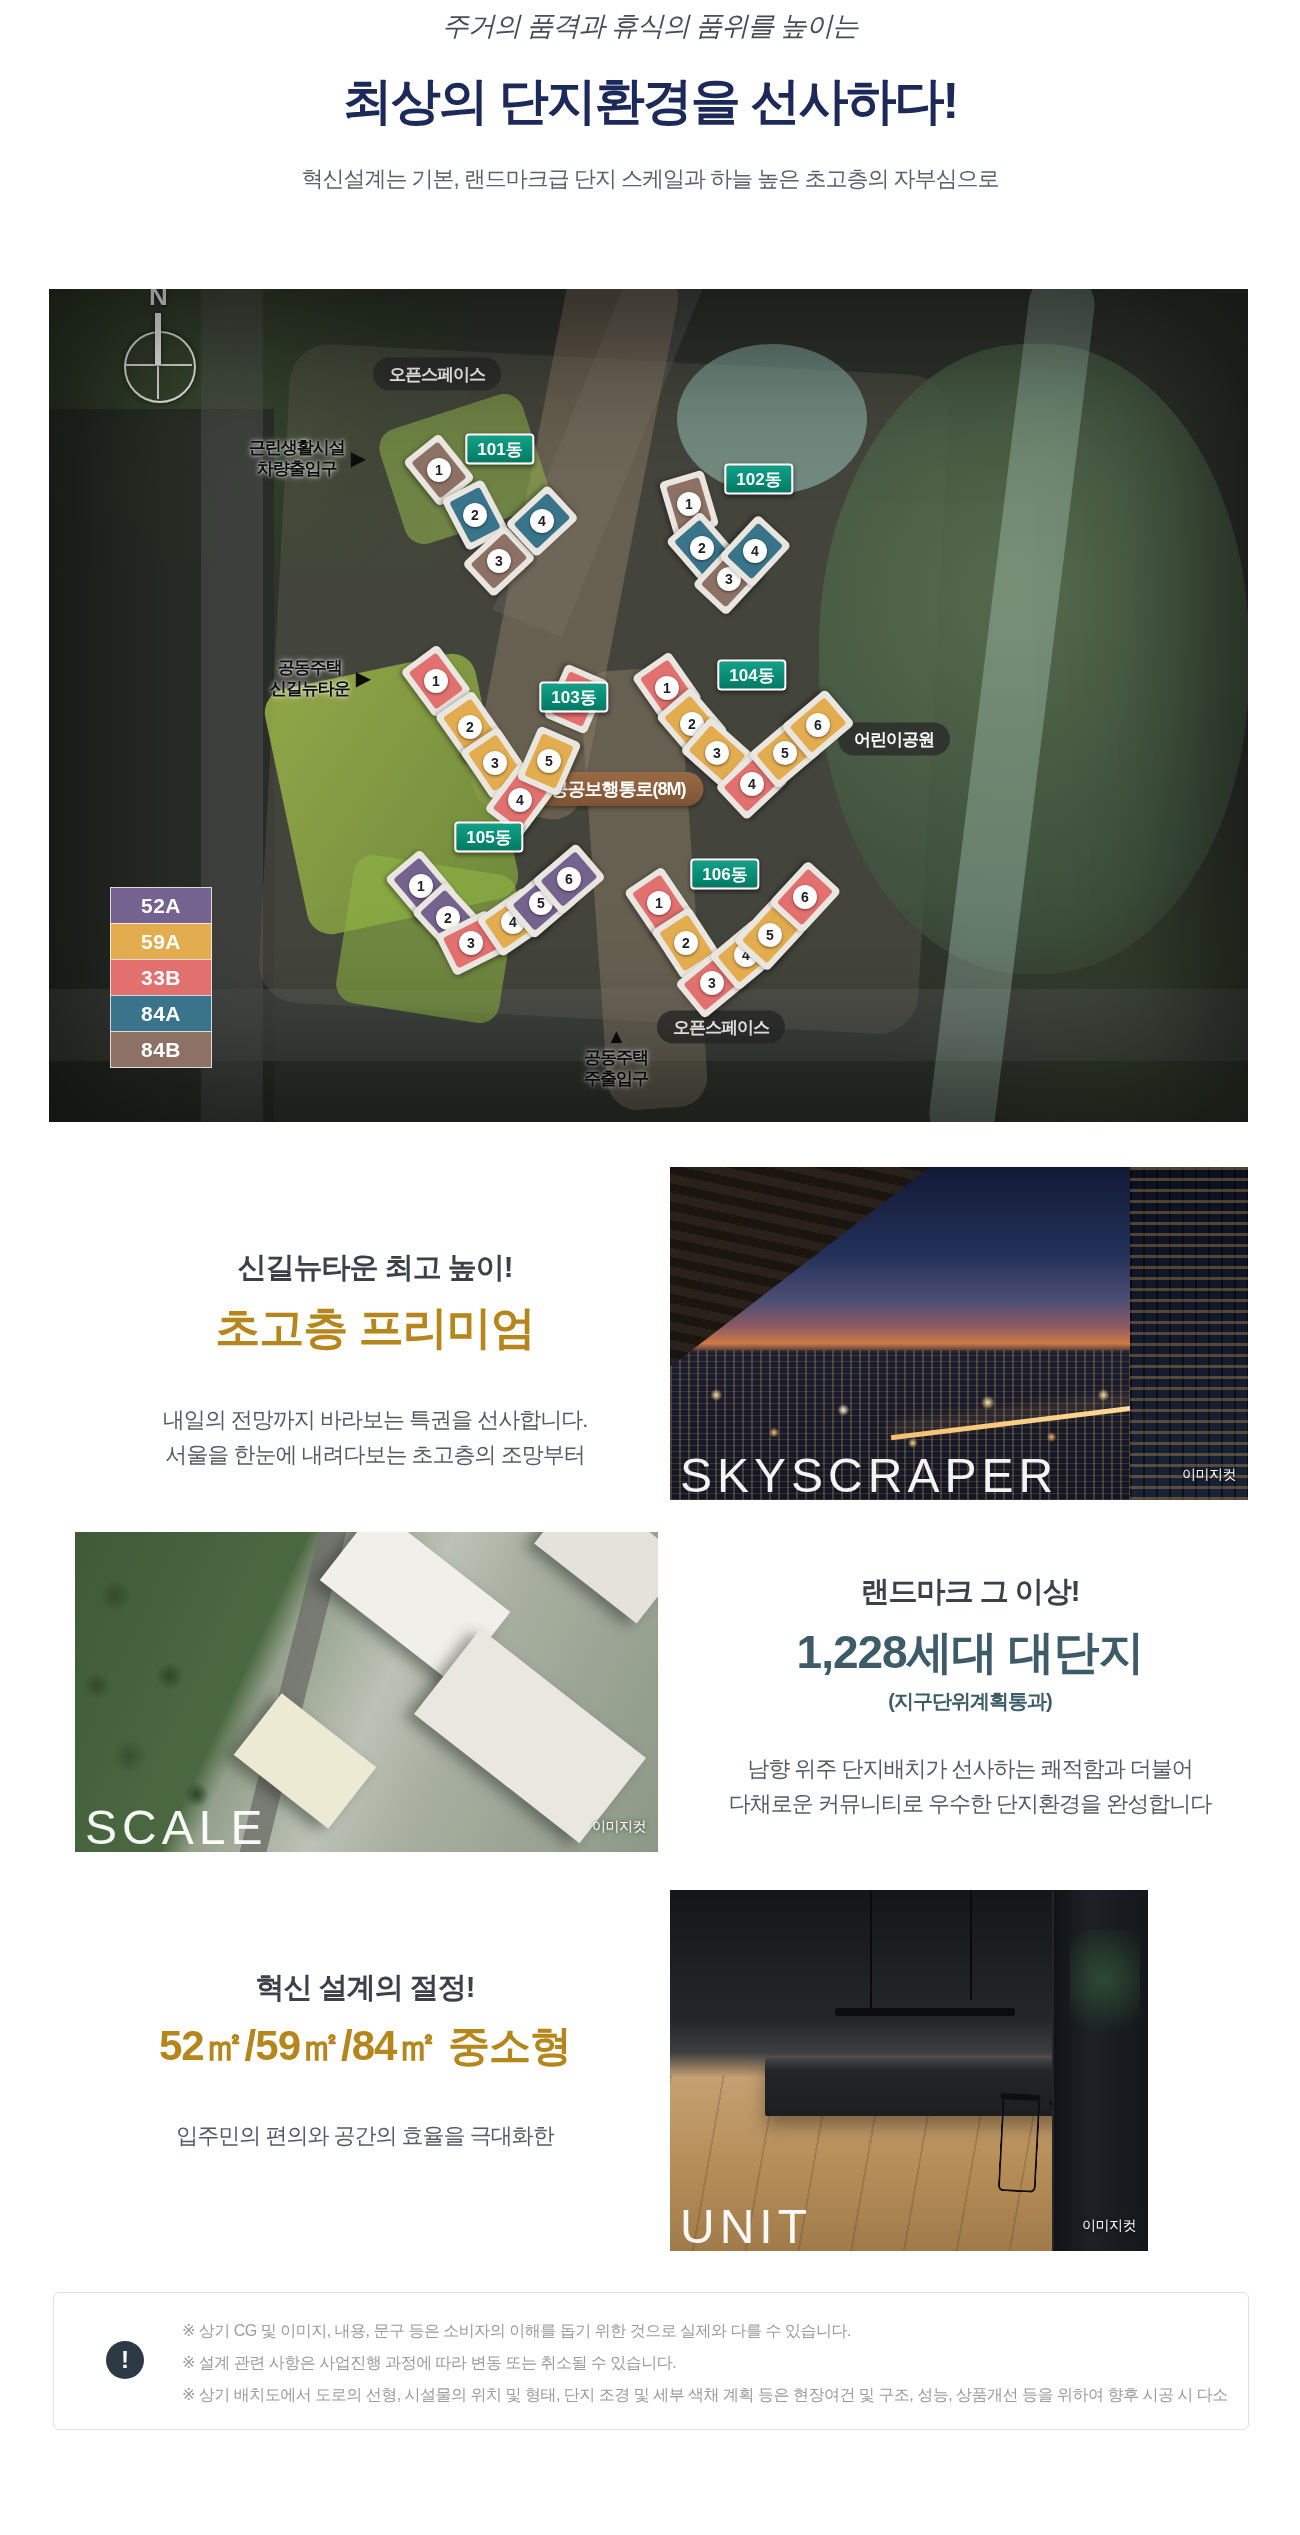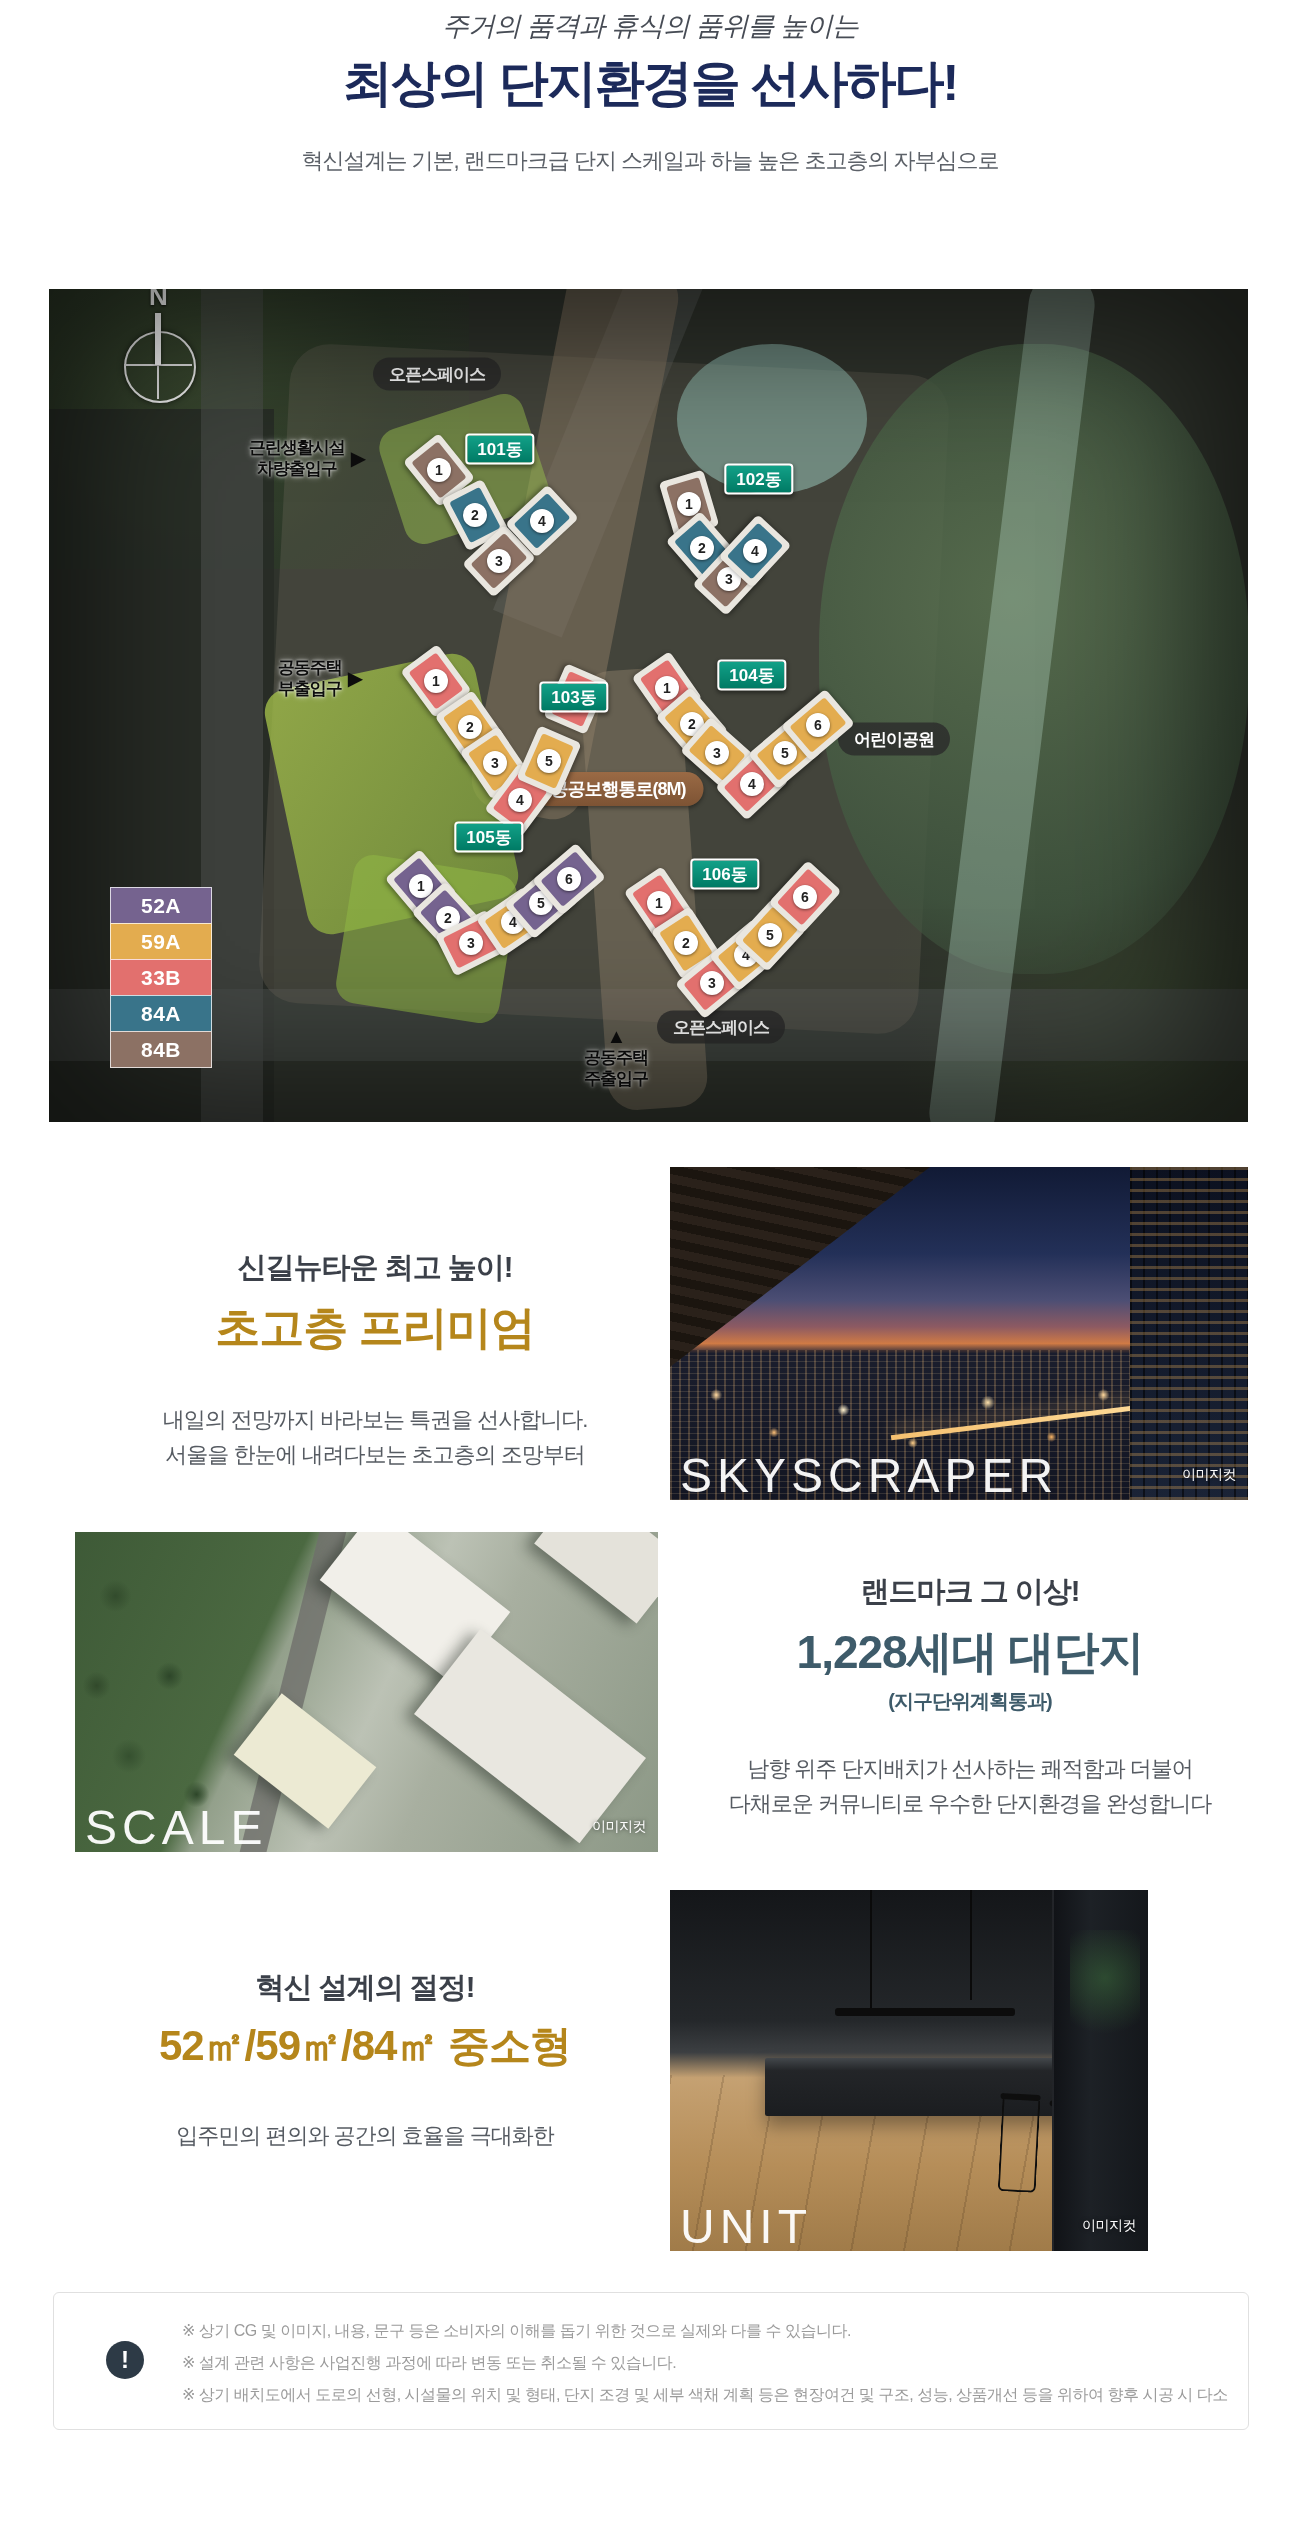--- a/index.html
+++ b/index.html
@@ -2,21 +2,21 @@
 <html><head>
 <meta charset="utf-8">
 <style>
   html,body{margin:0;padding:0;background:#fff;}
   .page{position:relative;width:1300px;height:2535px;margin:0 auto;background:#fff;
         font-family:"Liberation Sans","DejaVu Sans",sans-serif;overflow:hidden;}
 
   
   .hdr{position:absolute;left:0;top:0;width:1300px;text-align:center;}
   .hdr-eyebrow{margin-top:8px;font-size:27px;color:#474c55;letter-spacing:-1px;font-style:italic;}
-  .hdr-title{margin:6px 0 0;font-size:50px;font-weight:bold;color:#1c2a5a;letter-spacing:-2px;}
+  .hdr-title{margin:24px 0 0;font-size:50px;font-weight:bold;color:#1c2a5a;letter-spacing:-2px;}
   .hdr-desc{margin-top:26px;font-size:22px;color:#5c6168;line-height:35px;letter-spacing:-1px;}
 
   
   .siteplan{position:absolute;left:49px;top:289px;width:1199px;height:833px;background:#2f332c;overflow:hidden;}
   .sp-deco{position:absolute;}
   .sp-forest{left:-40px;top:-40px;width:460px;height:320px;background:radial-gradient(circle at 40% 40%,#39482f 0%,#2c3828 60%,rgba(44,56,40,0) 100%);}
   .sp-forest2{right:-60px;bottom:-30px;width:420px;height:380px;background:radial-gradient(circle at 60% 60%,#343f2c 0%,rgba(40,48,34,0) 75%);}
   .sp-city-left{left:0;top:120px;width:225px;height:713px;background:#272b26;opacity:.85;}
   .sp-road-v{left:152px;top:0;width:62px;height:833px;background:#4e524e;opacity:.55;}
   .sp-road-b{left:0;top:700px;width:1199px;height:72px;background:#484c49;opacity:.6;}
@@ -199,21 +199,21 @@
           <div>차량출입구</div>
         </div>
         <span class="arrow">▶</span>
       </div>
     </div>
 
     <div class="entrance" style="left:271px;top:389px;">
       <div class="entrance-h">
         <div>
           <div>공동주택</div>
-          <div>부출입구</div>
+          <div>신길뉴타운</div>
         </div>
         <span class="arrow">▶</span>
       </div>
     </div>
 
     <div class="pill-brown" style="left:569px;top:500px;">공공보행통로(8M)</div>
     <div class="pill-dark" style="left:845px;top:450px;">어린이공원</div>
     <div class="pill-dark" style="left:672px;top:738px;">오픈스페이스</div>
 
     <div class="entrance" style="left:567px;top:768px;">

